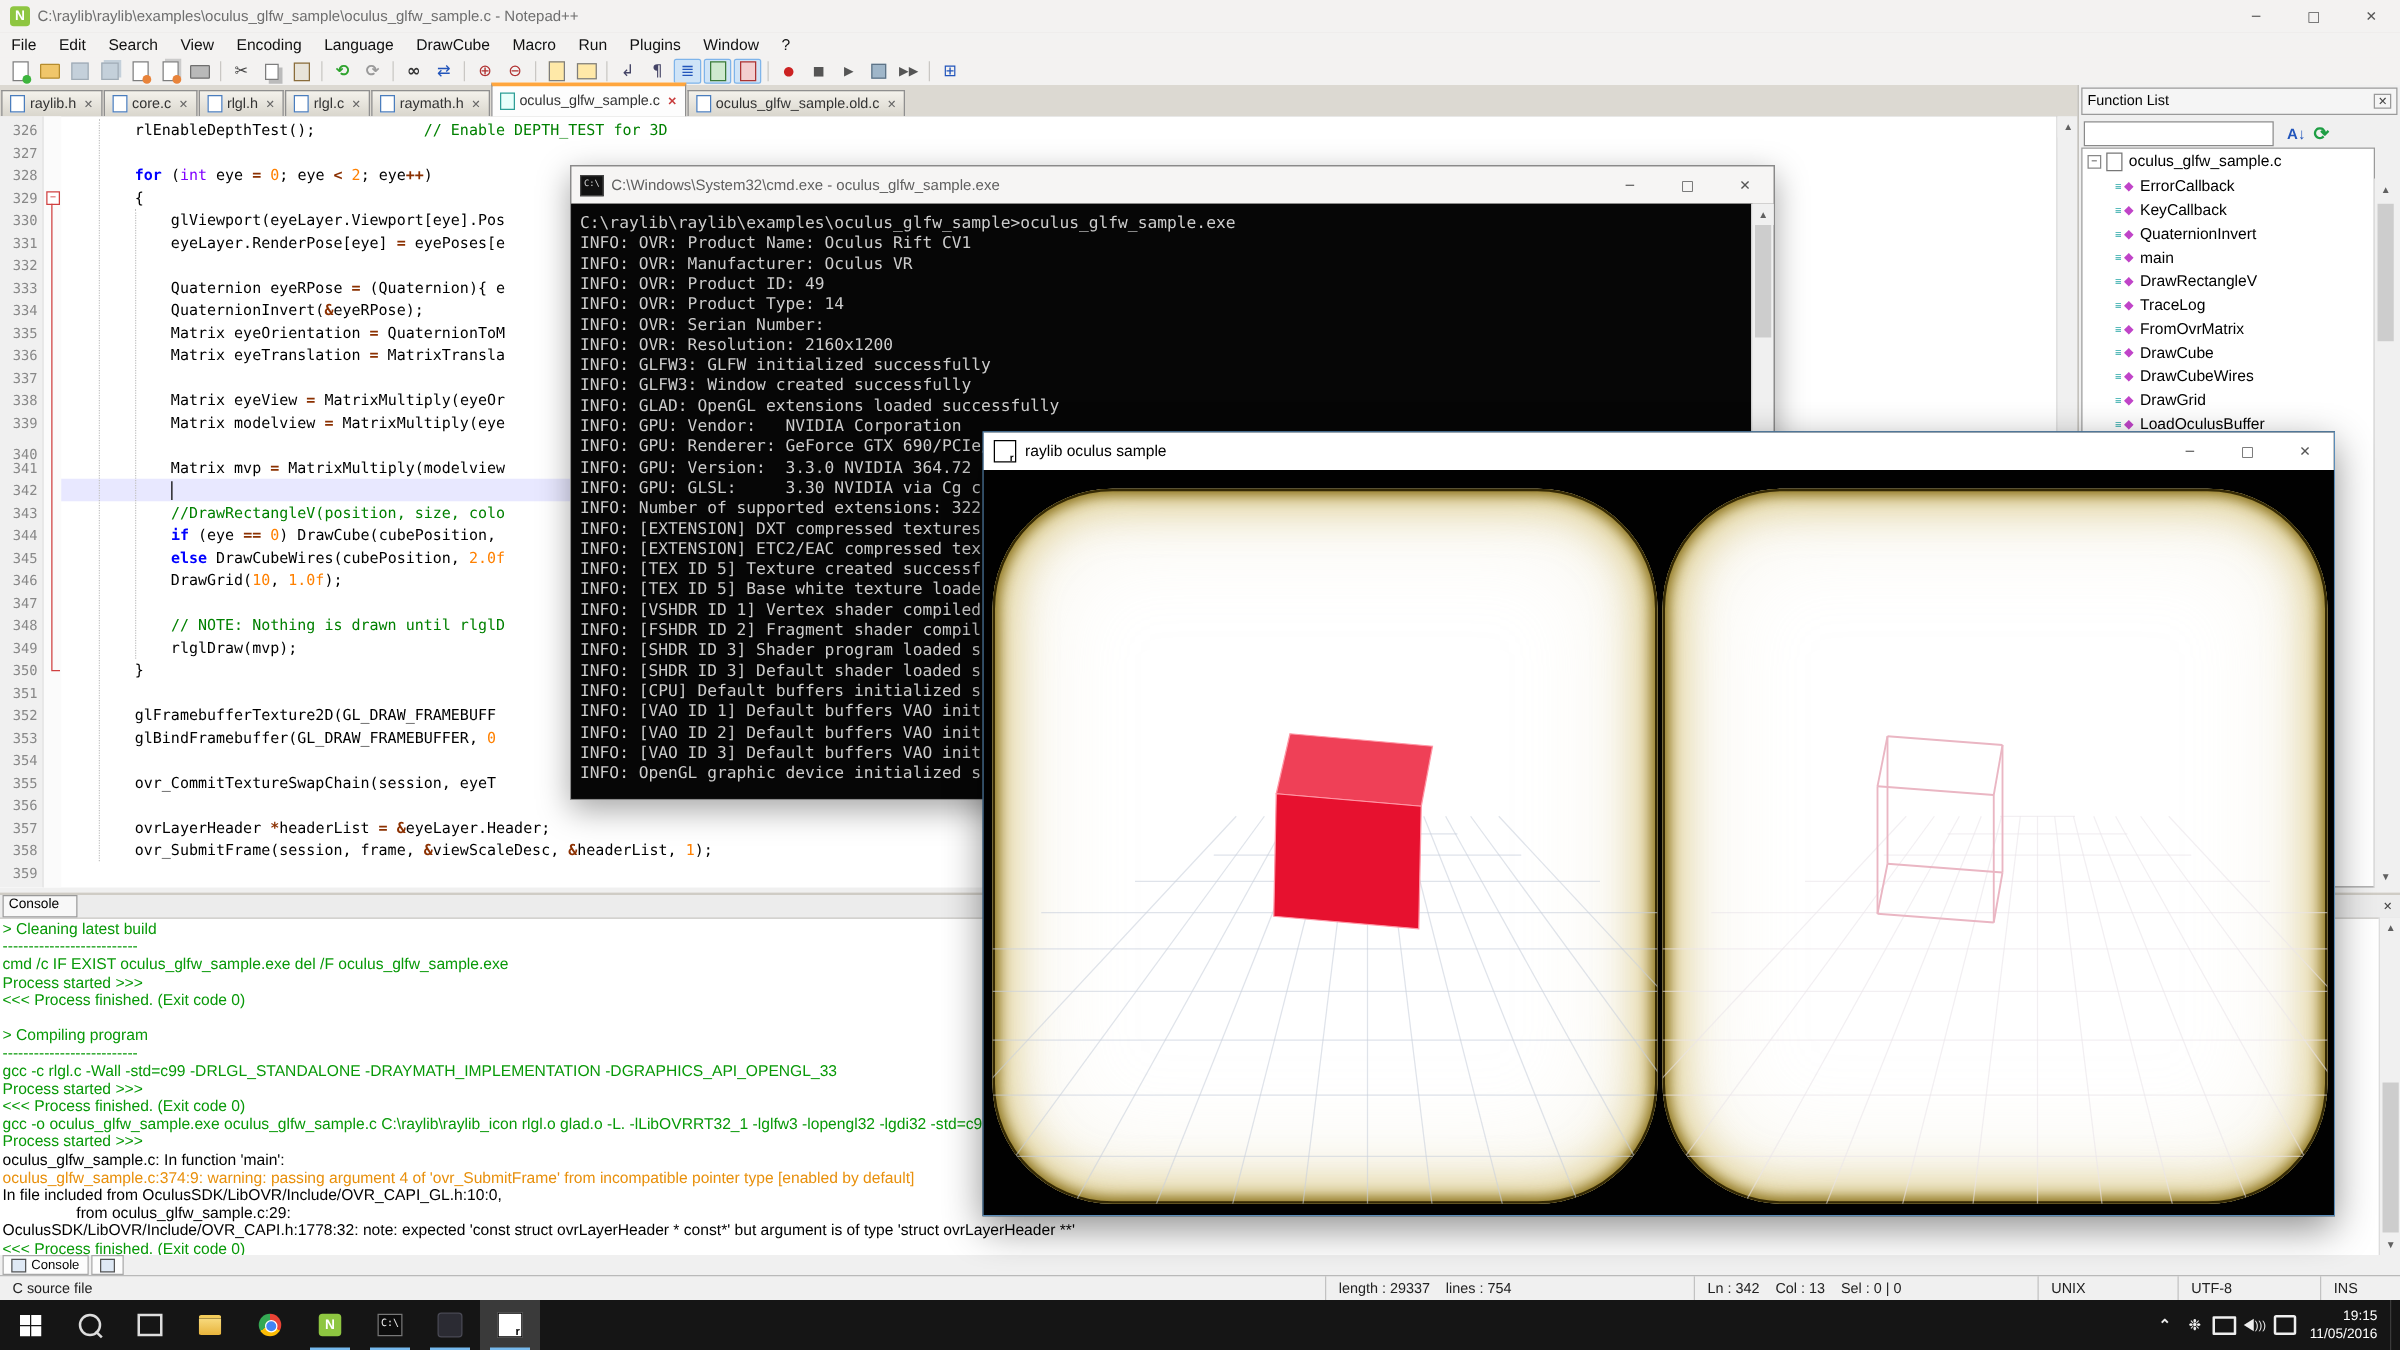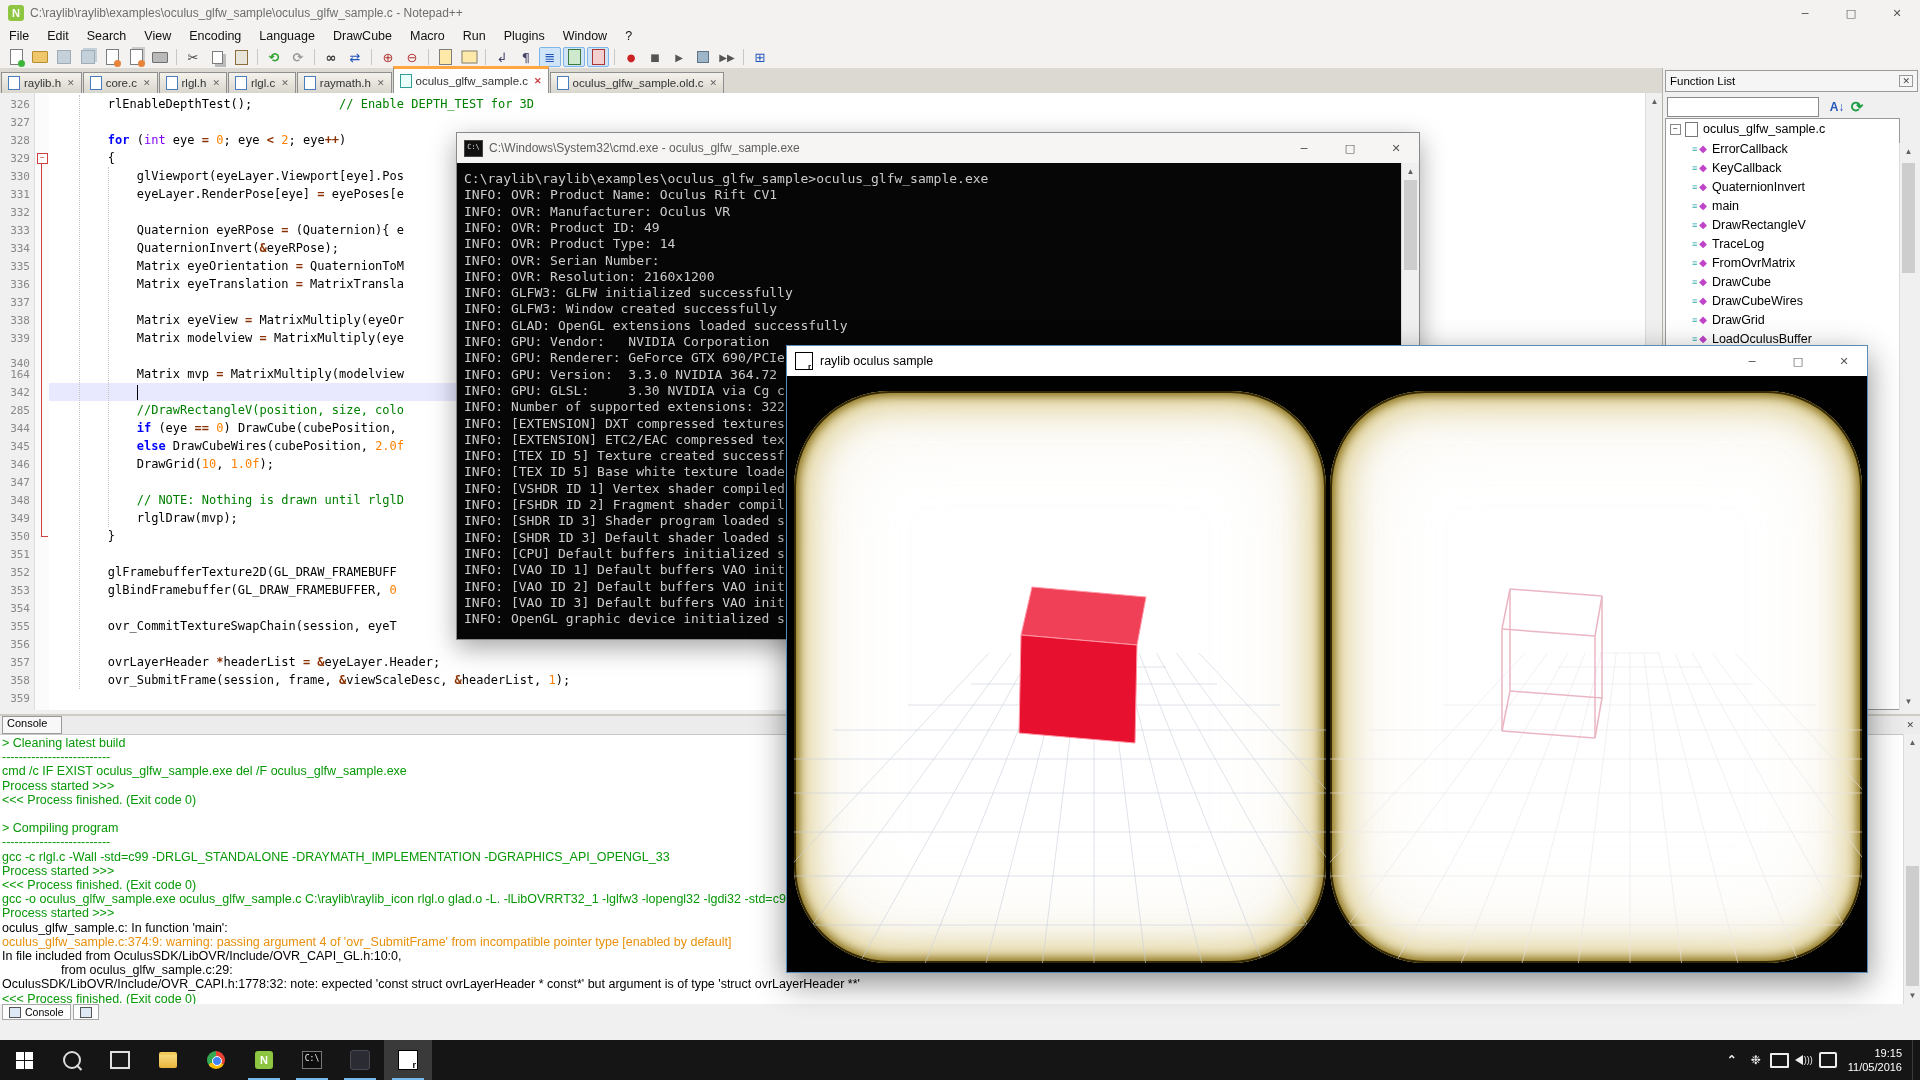--- a/index.html
+++ b/index.html
@@ -348,23 +348,23 @@
           <div class="lnum" style="top: 95px;">331</div>
           <div class="lnum" style="top: 113px;">332</div>
           <div class="lnum" style="top: 131px;">333</div>
           <div class="lnum" style="top: 149px;">334</div>
           <div class="lnum" style="top: 167px;">335</div>
           <div class="lnum" style="top: 185px;">336</div>
           <div class="lnum" style="top: 203px;">337</div>
           <div class="lnum" style="top: 221px; padding-left: 25px;">338</div>
           <div class="lnum" style="top: 239px;">339</div>
           <div class="lnum" style="top: 264px;">340</div>
-          <div class="lnum" style="top: 275px;">164</div>
+          <div class="lnum" style="top: 275px;">341</div>
           <div class="lnum" style="top: 293px;">342</div>
-          <div class="lnum" style="top: 311px;">285</div>
+          <div class="lnum" style="top: 311px;">343</div>
           <div class="lnum" style="top: 329px;">344</div>
           <div class="lnum" style="top: 347px;">345</div>
           <div class="lnum" style="top: 365px;">346</div>
           <div class="lnum" style="top: 383px;">347</div>
           <div class="lnum" style="top: 401px;">348</div>
           <div class="lnum" style="top: 419px;">349</div>
           <div class="lnum" style="top: 437px;">350</div>
           <div class="lnum" style="top: 455px;">351</div>
           <div class="lnum" style="top: 473px;">352</div>
           <div class="lnum" style="top: 491px;">353</div>
@@ -525,20 +525,28 @@
     <div id="dock-tabs">
       <div class="dock-tab">
         <span class="ic"></span>
         <span>Console</span>
       </div>
       <div class="dock-tab">
         <span class="ic" style="margin-right:0;"></span>
       </div>
     </div>
 
+    <div id="statusbar">
+      <div class="sb-seg" style="border-left:none;flex:1;">C source file</div>
+      <div class="sb-seg" style="width:295px;">length : 29337    lines : 754</div>
+      <div class="sb-seg" style="width:275px;">Ln : 342    Col : 13    Sel : 0 | 0</div>
+      <div class="sb-seg" style="width:112px;">UNIX</div>
+      <div class="sb-seg" style="width:114px;">UTF-8</div>
+      <div class="sb-seg" style="width:64px;">INS</div>
+    </div>
   </div>
 
   <div id="cmd">
     <div id="cmd-titlebar">
       <div class="cmd-ic">C:\</div>
       <div id="cmd-title">C:\Windows\System32\cmd.exe - oculus_glfw_sample.exe</div>
       <div class="winbtns">
         <div class="winbtn">─</div>
         <div class="winbtn">□</div>
         <div class="winbtn">✕</div>

